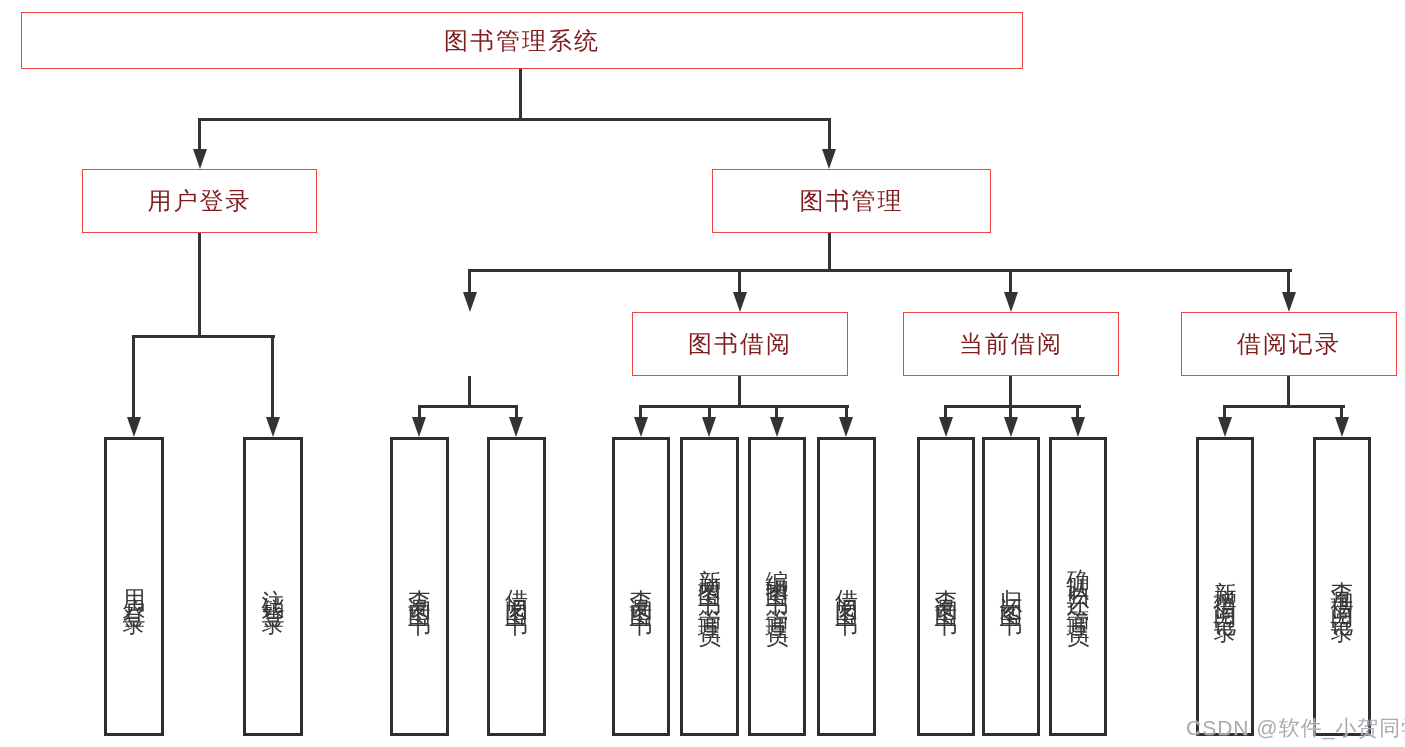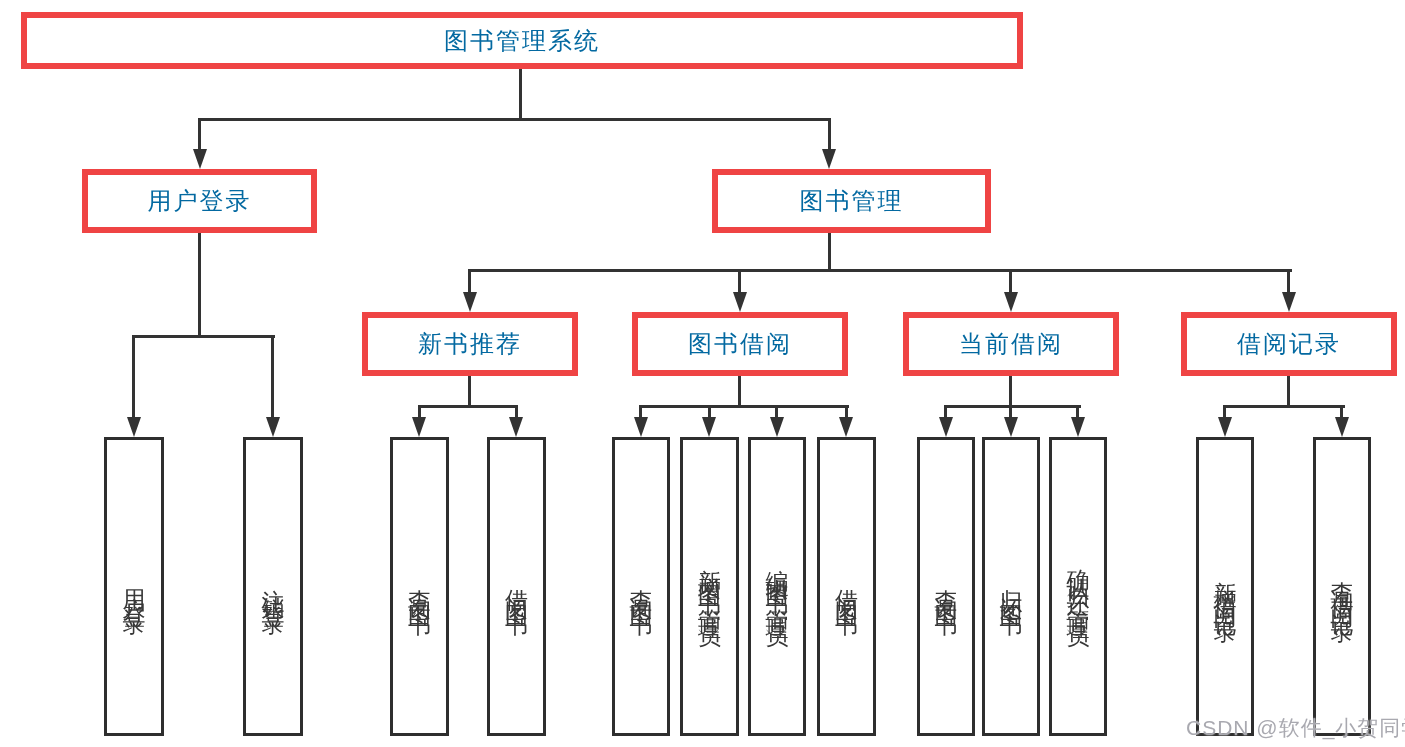--- a/index.html
+++ b/index.html
@@ -6,28 +6,28 @@
   #canvas {
     position:relative;
     width:1405px; height:747px;
     background:#ffffff;
     font-family:"Liberation Sans", sans-serif;
     overflow:hidden;
   }
   .box {
     position:absolute;
     box-sizing:border-box;
-    border:6px solid #ef4444;
+    border:1px solid #ef4444;
     background:#ffffff;
     display:flex;
     align-items:center;
     justify-content:center;
     font-size:24px;
     letter-spacing:2px;
-    color:#0369a1;
+    color:#7f1d1d;
   }
   .vbox {
     position:absolute;
     box-sizing:border-box;
     border:3px solid #2e2e2e;
     background:#ffffff;
     display:flex;
     align-items:center;
     justify-content:center;
   }
@@ -93,23 +93,20 @@
   <div class="hline" style="left:468px; top:269px; width:824px; height:3px;"></div>
   <div class="vline" style="left:468px; top:269px; width:3px; height:25px;"></div>
   <div class="arrow" style="left:463px; top:292px;"></div>
   <div class="vline" style="left:738px; top:269px; width:3px; height:25px;"></div>
   <div class="arrow" style="left:733px; top:292px;"></div>
   <div class="vline" style="left:1009px; top:269px; width:3px; height:25px;"></div>
   <div class="arrow" style="left:1004px; top:292px;"></div>
   <div class="vline" style="left:1287px; top:269px; width:3px; height:25px;"></div>
   <div class="arrow" style="left:1282px; top:292px;"></div>
 
-  <div class="box" style="left:362px; top:312px; width:216px; height:64px;">
-    <span>新书推荐</span>
-  </div>
   <div class="box" style="left:632px; top:312px; width:216px; height:64px;">
     <span>图书借阅</span>
   </div>
   <div class="box" style="left:903px; top:312px; width:216px; height:64px;">
     <span>当前借阅</span>
   </div>
   <div class="box" style="left:1181px; top:312px; width:216px; height:64px;">
     <span>借阅记录</span>
   </div>
 

